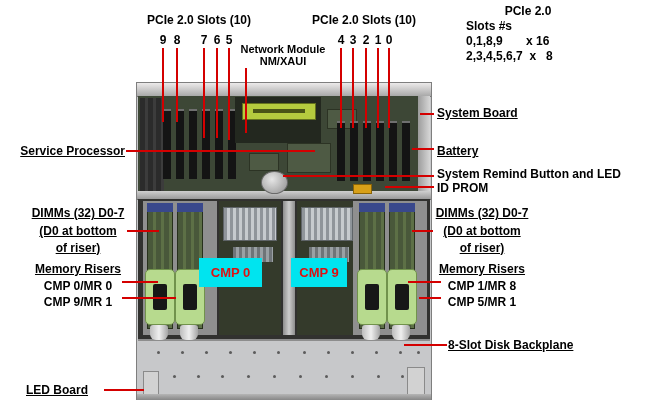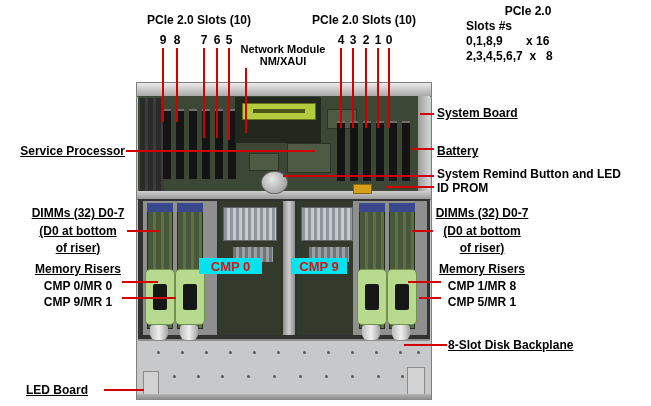--- a/index.html
+++ b/index.html
@@ -47,21 +47,21 @@
   .cyl{top:242px;width:18px;height:15px;background:linear-gradient(90deg,#bdbdbd,#efefef,#a5a5a5);border-radius:3px 3px 6px 6px;z-index:7;}
   .cpumod{top:118px;height:134px;background:#343a2b;}
   .hsink{height:34px;background:repeating-linear-gradient(90deg,#8f959a 0 3px,#c6cbce 3px 6px);border:1px solid #5f6468;box-sizing:border-box;}
   .hsink2{height:15px;background:repeating-linear-gradient(90deg,#6f7478 0 3px,#9aa0a4 3px 6px);}
   .divider{left:146px;top:118px;width:12px;height:134px;background:linear-gradient(90deg,#8d8d8d,#cdcdcd,#8d8d8d);z-index:6;}
   .botpanel{left:1px;top:256px;width:292px;height:57px;background:var(--c-chassis-gray);border-top:2px solid #8d8d8d;}
   .botedge{left:0;top:311px;width:294px;height:6px;background:linear-gradient(#b5b5b5,#878787);}
   .notch{background:#d2d2d2;border:1px solid #8a8a8a;box-sizing:border-box;}
   .screws{width:3px;height:3px;border-radius:50%;background:#5c5c5c;}
   
-  .cmpbox{position:absolute;height:16px;background:var(--c-cmp-bg);color:var(--c-cmp-text);
+  .cmpbox{position:absolute;height:29px;background:var(--c-cmp-bg);color:var(--c-cmp-text);
           font-size:13px;font-weight:bold;display:flex;align-items:center;justify-content:center;z-index:20;}
 </style>
 </head>
 <body>
 
 <div class="page">
 
   <div class="lbl" style="left:147px;top:14px;">PCIe 2.0 Slots (10)</div>
   <div class="lbl" style="left:312px;top:14px;">PCIe 2.0 Slots (10)</div>
 

